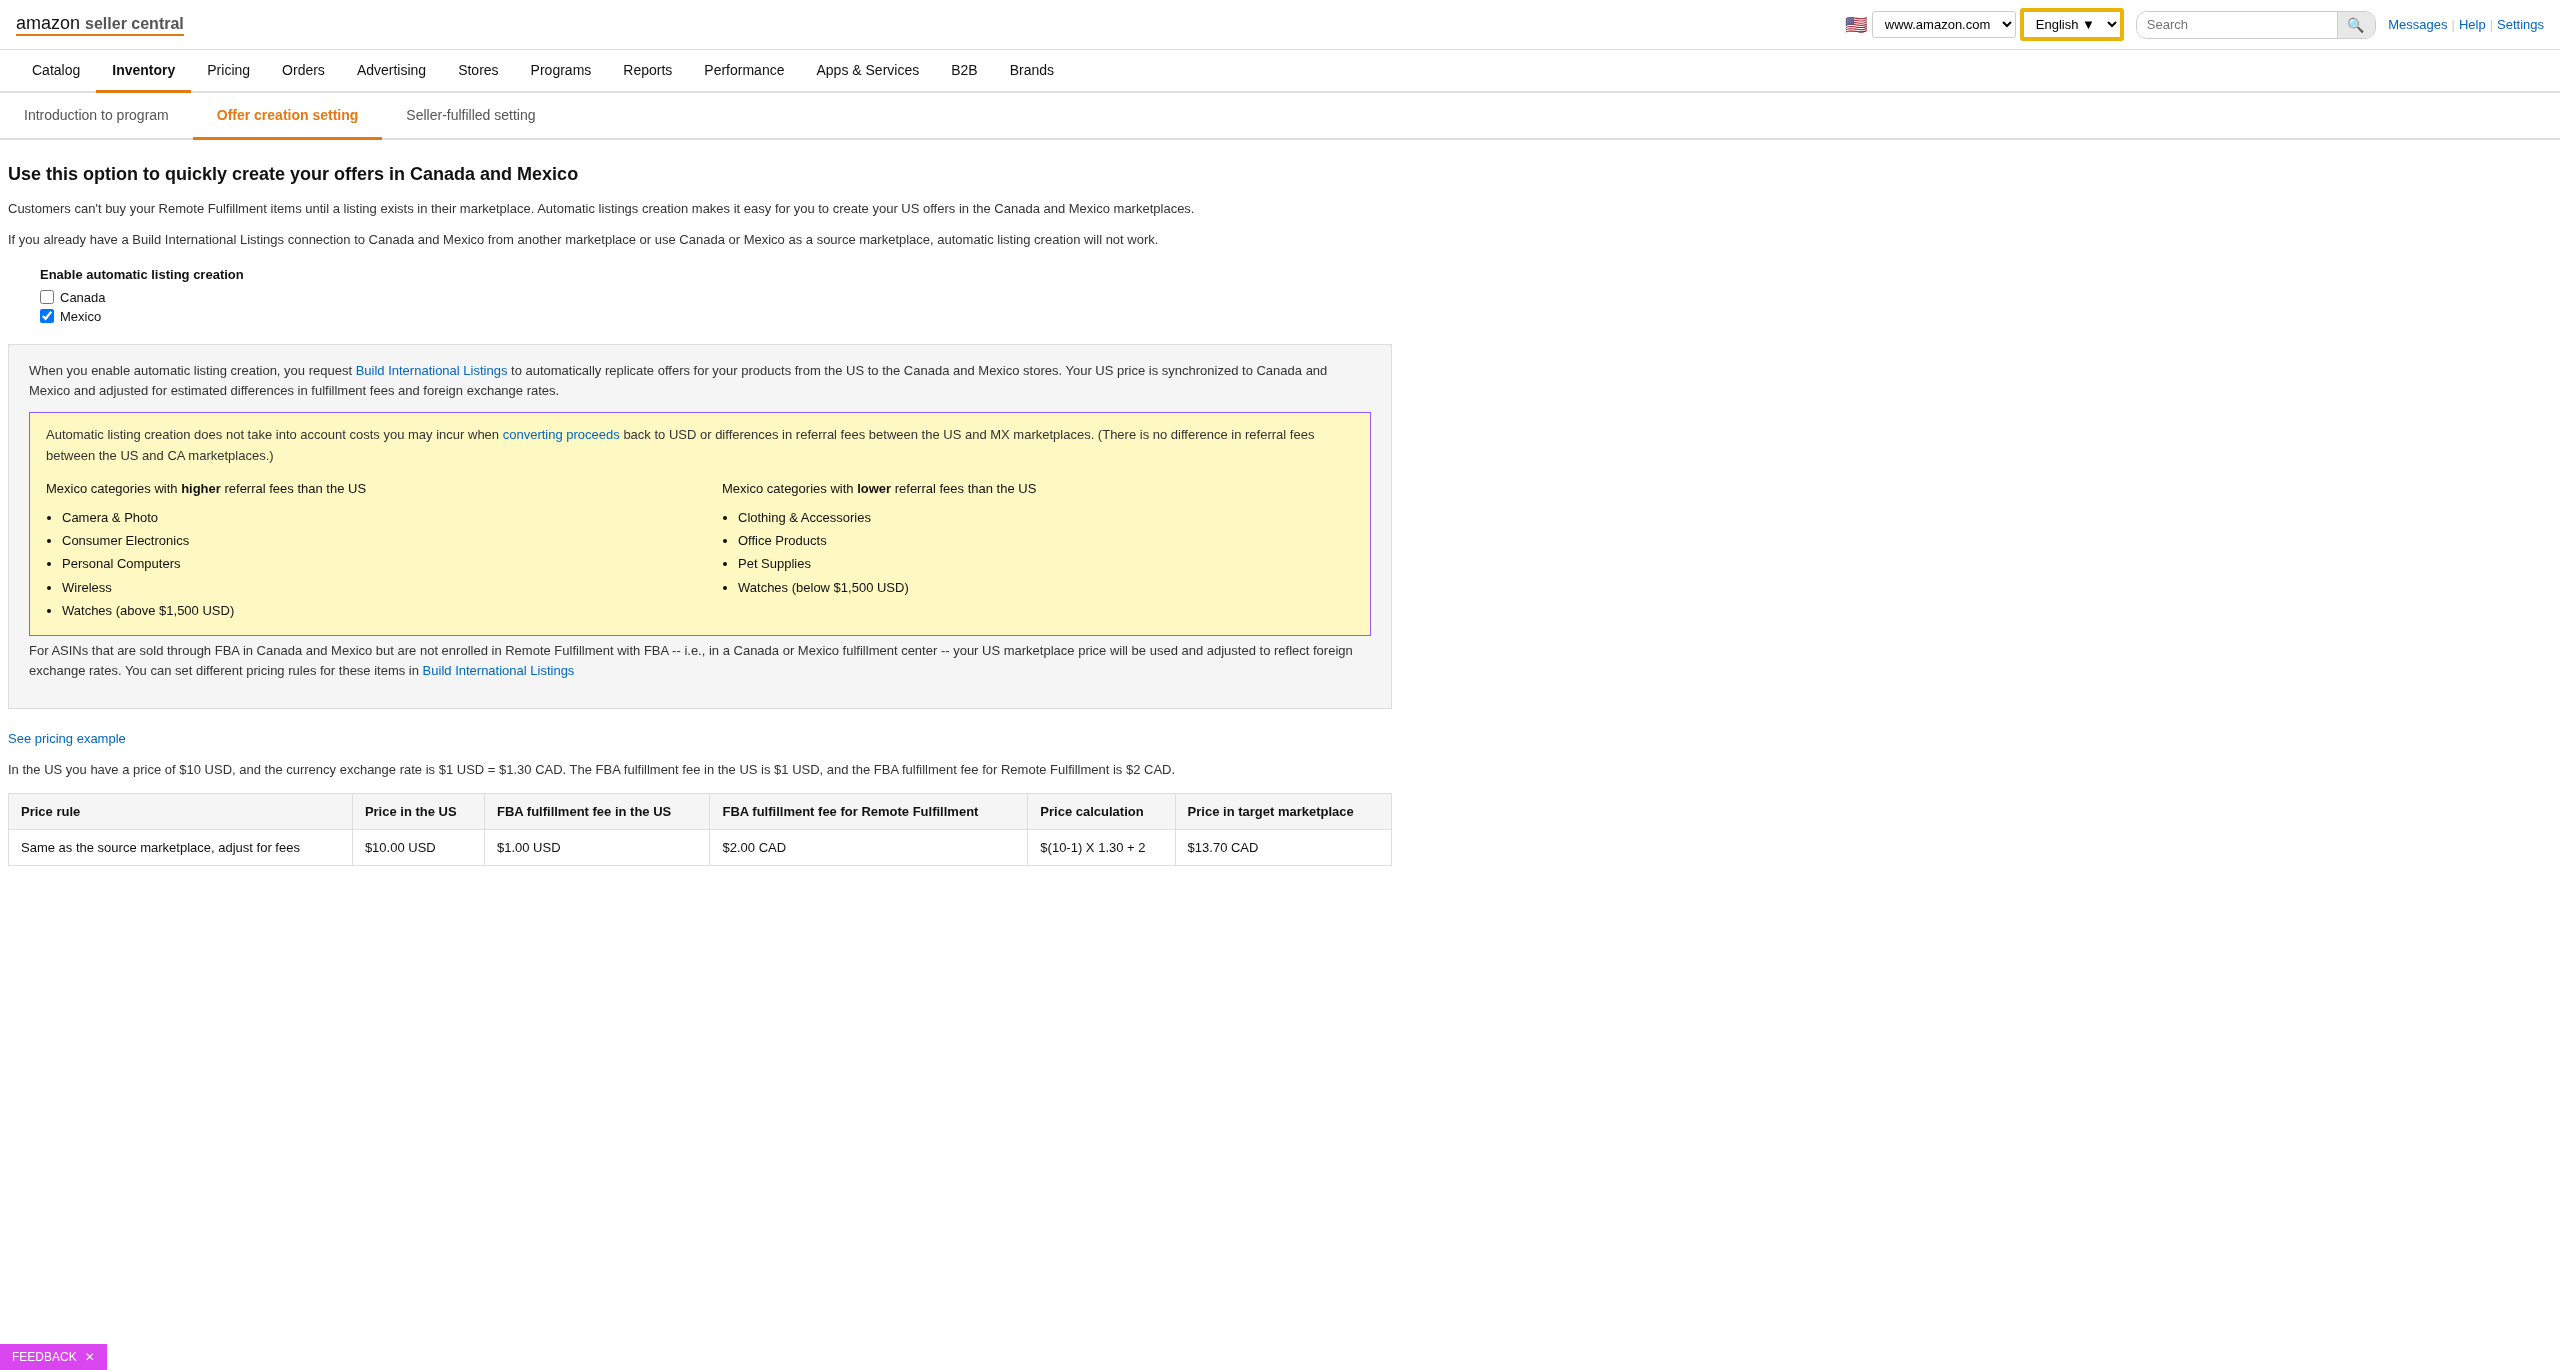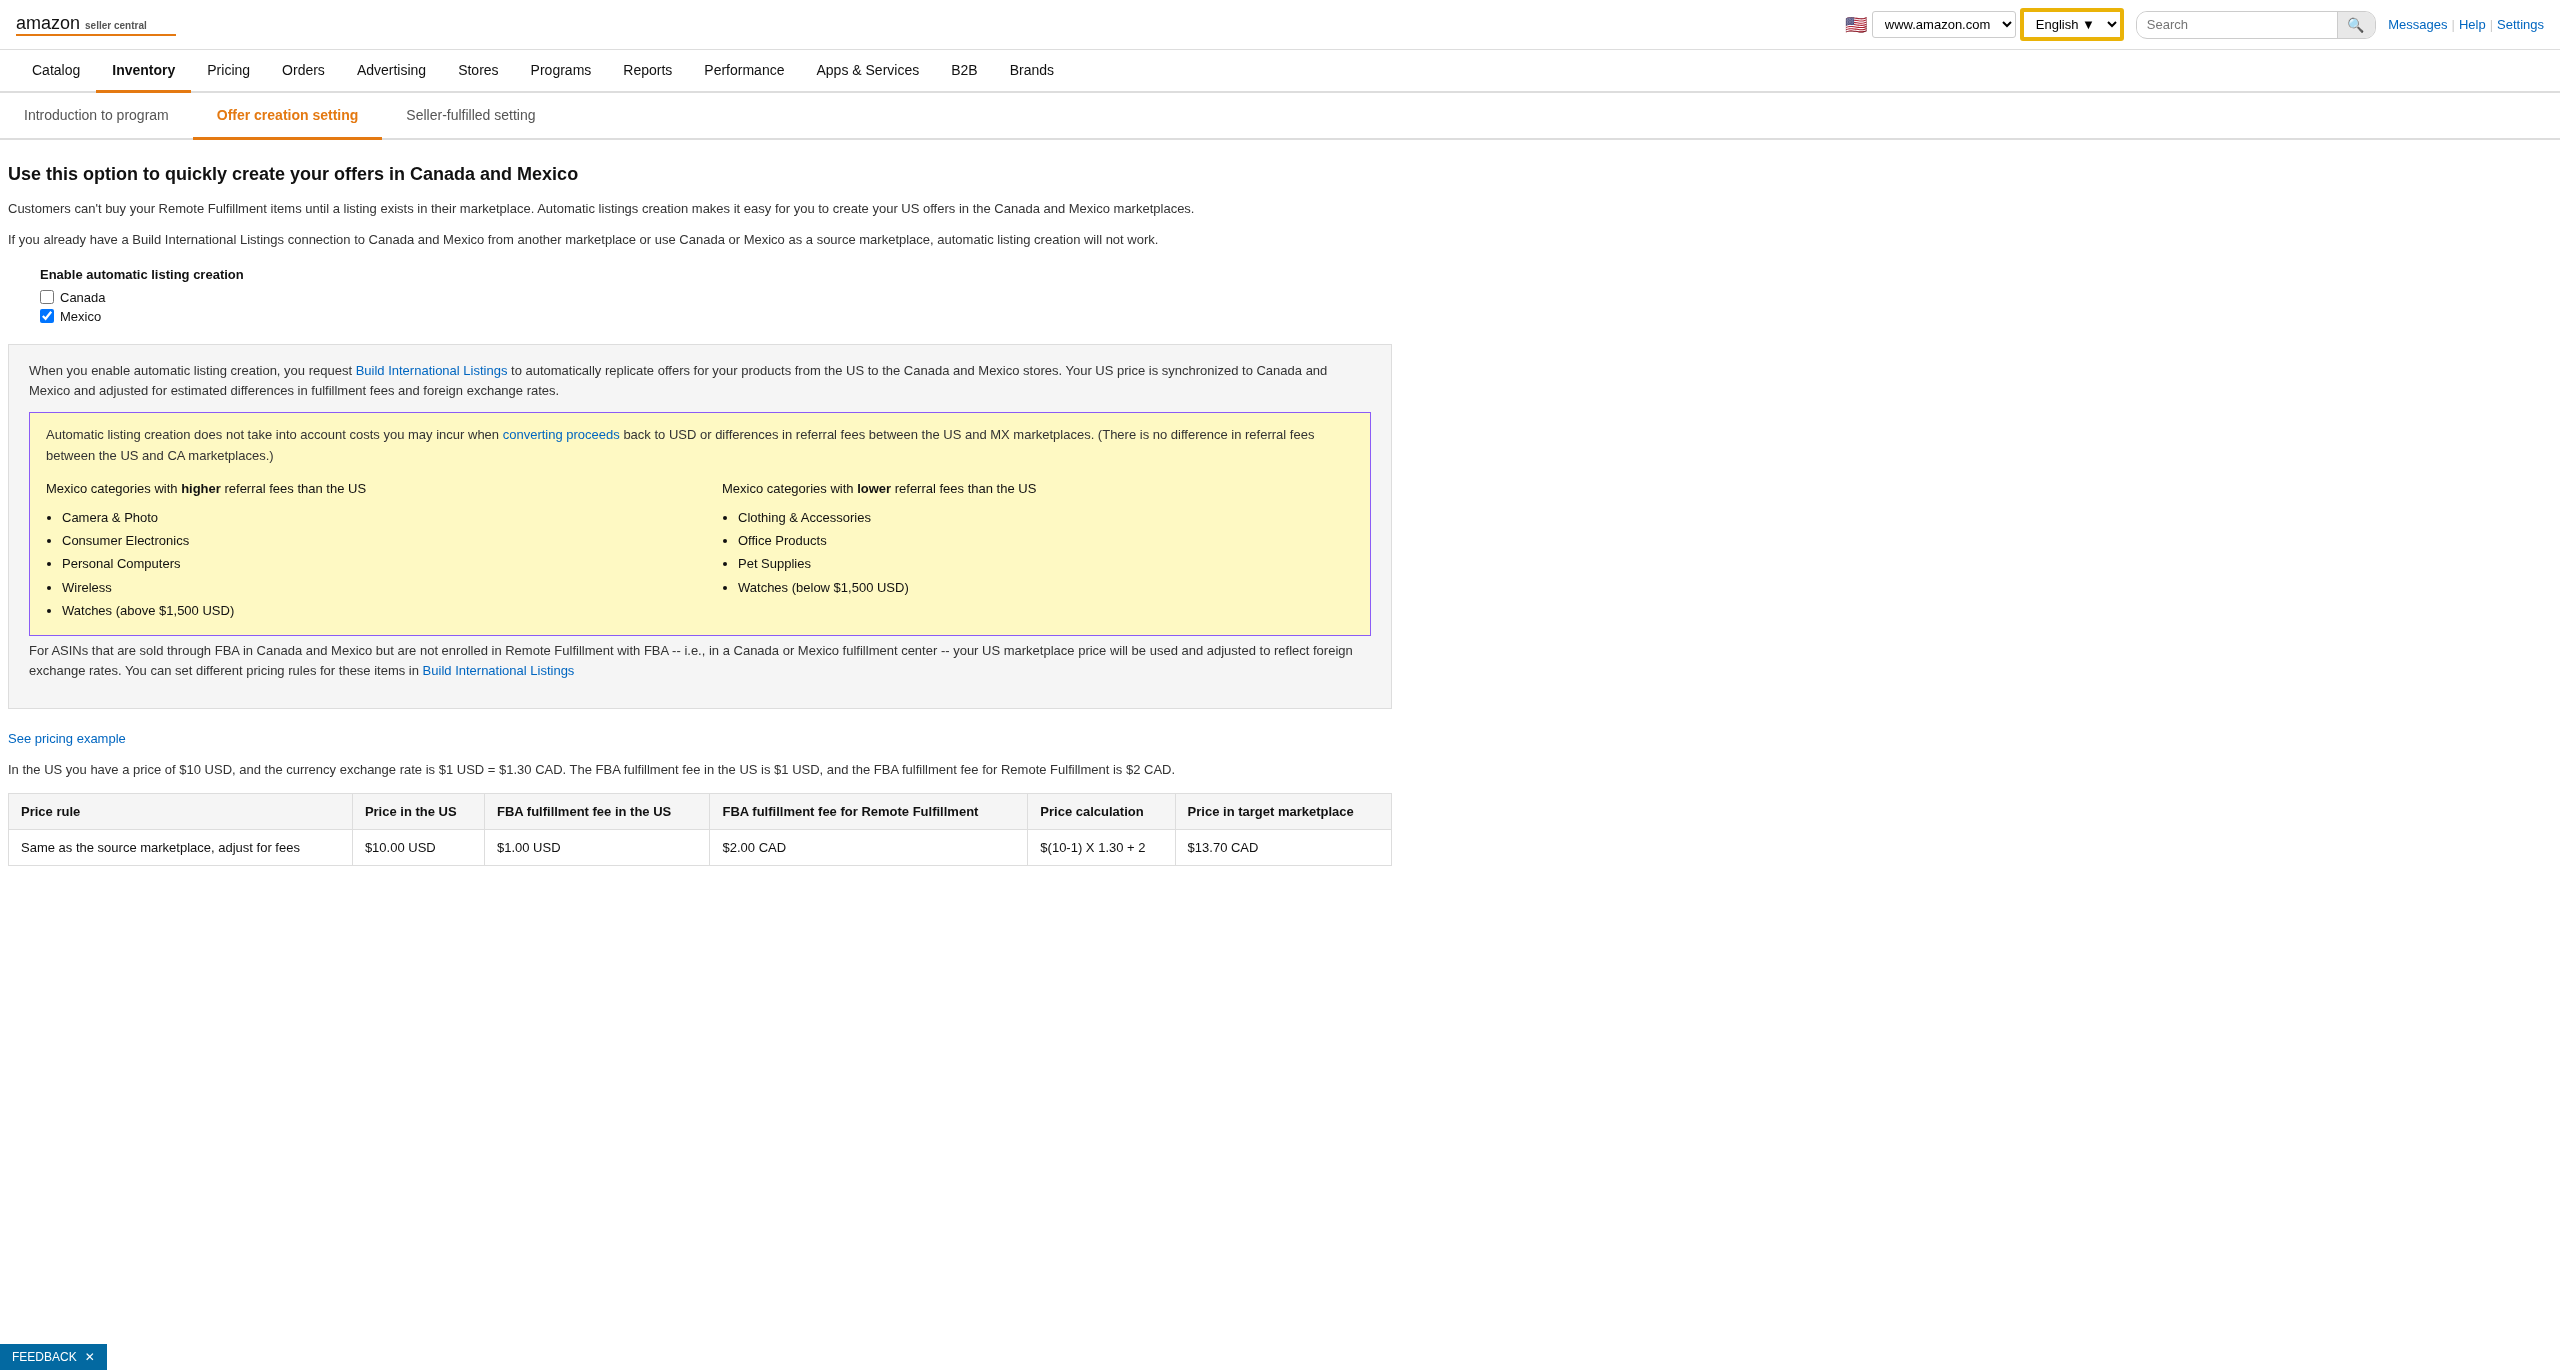--- a/index.html
+++ b/index.html
@@ -185,39 +185,39 @@
       border: 1px solid #ddd;
       padding: 10px 12px;
       vertical-align: top;
     }
 
     
     .feedback-btn {
       position: fixed;
       bottom: 0;
       left: 0;
-      background: #0369a1;
+      background: #d946ef;
       color: #fff;
       padding: 6px 12px;
       font-size: 12px;
       display: flex;
       align-items: center;
       gap: 8px;
       z-index: 1000;
     }
     .feedback-x { cursor: pointer; font-size: 12px; }
   </style>
 </head>
 <body>
 
 <div class="top-bar">
   <div class="logo">
     <div class="logo-main">
       <span style="font-weight:normal;">amazon</span>
-      <span style="font-size:10px; color:#555;"> seller central</span>
+      <span style="font-size:16px; color:#555;"> seller central</span>
     </div>
     <div class="logo-underline"></div>
   </div>
 
   <div class="flag-selector">
     <span style="font-size:18px;">🇺🇸</span>
     <select class="domain-select">
       <option>www.amazon.com</option>
     </select>
     <select class="language-select">

